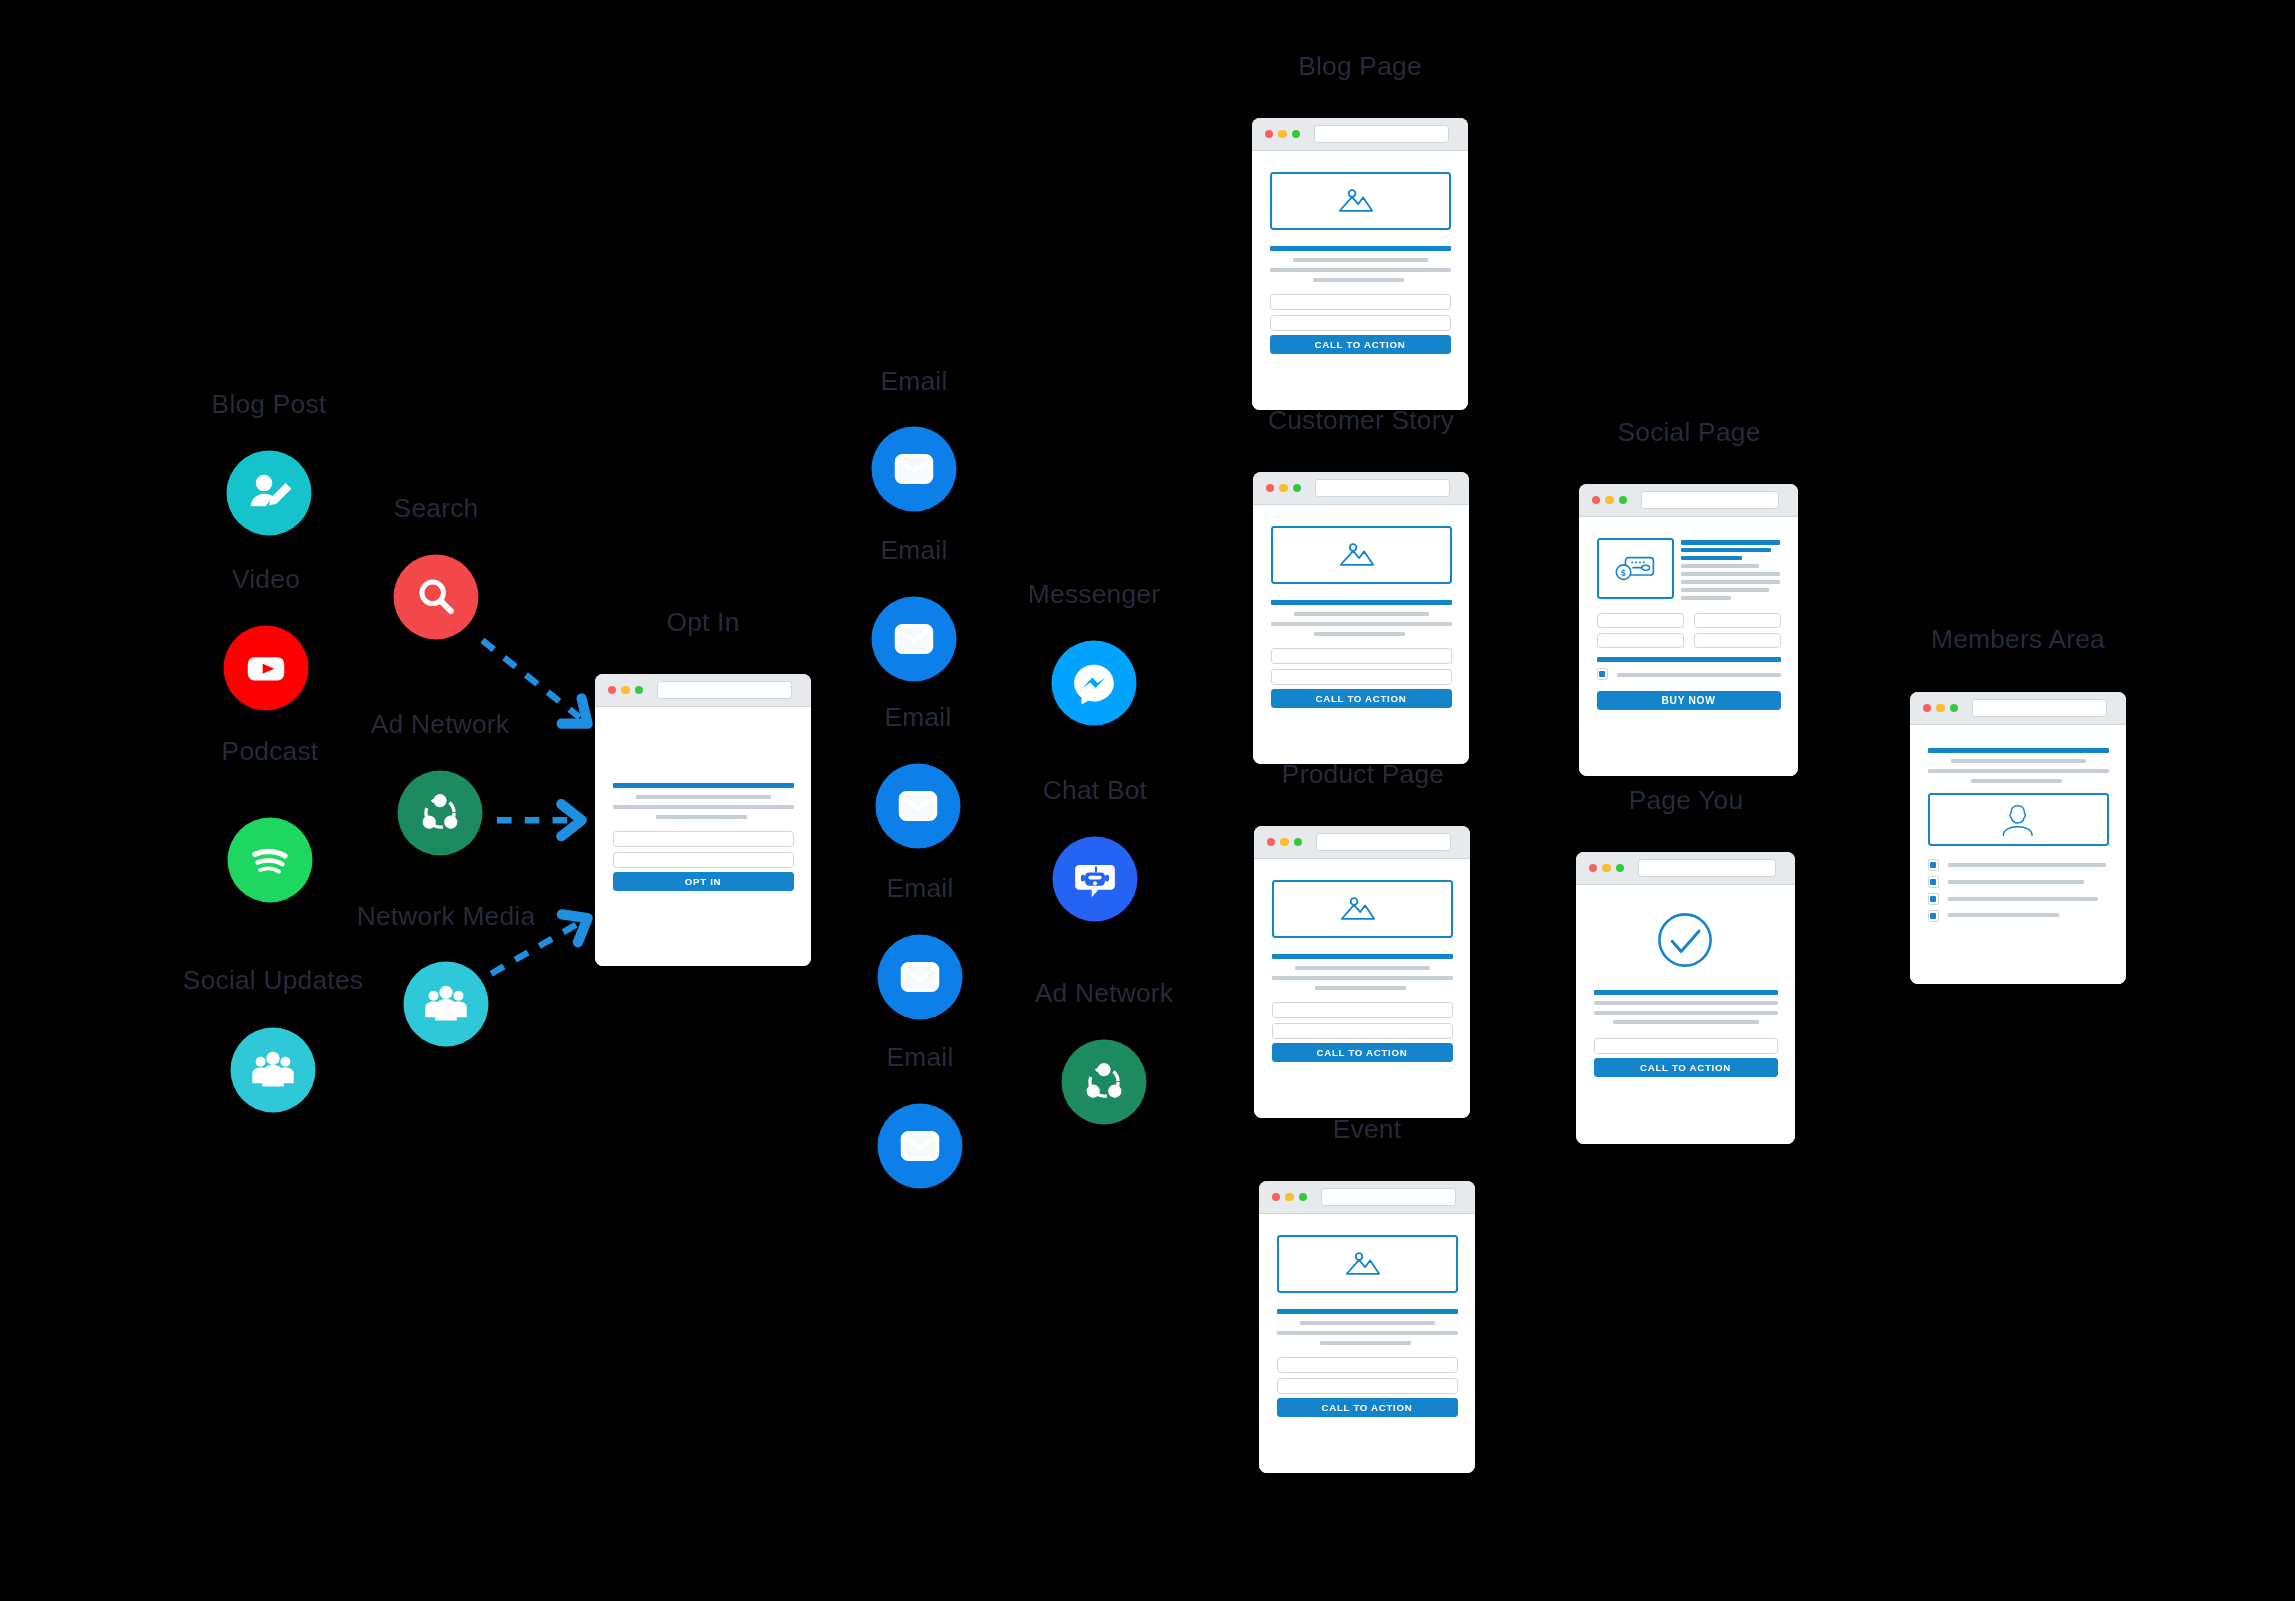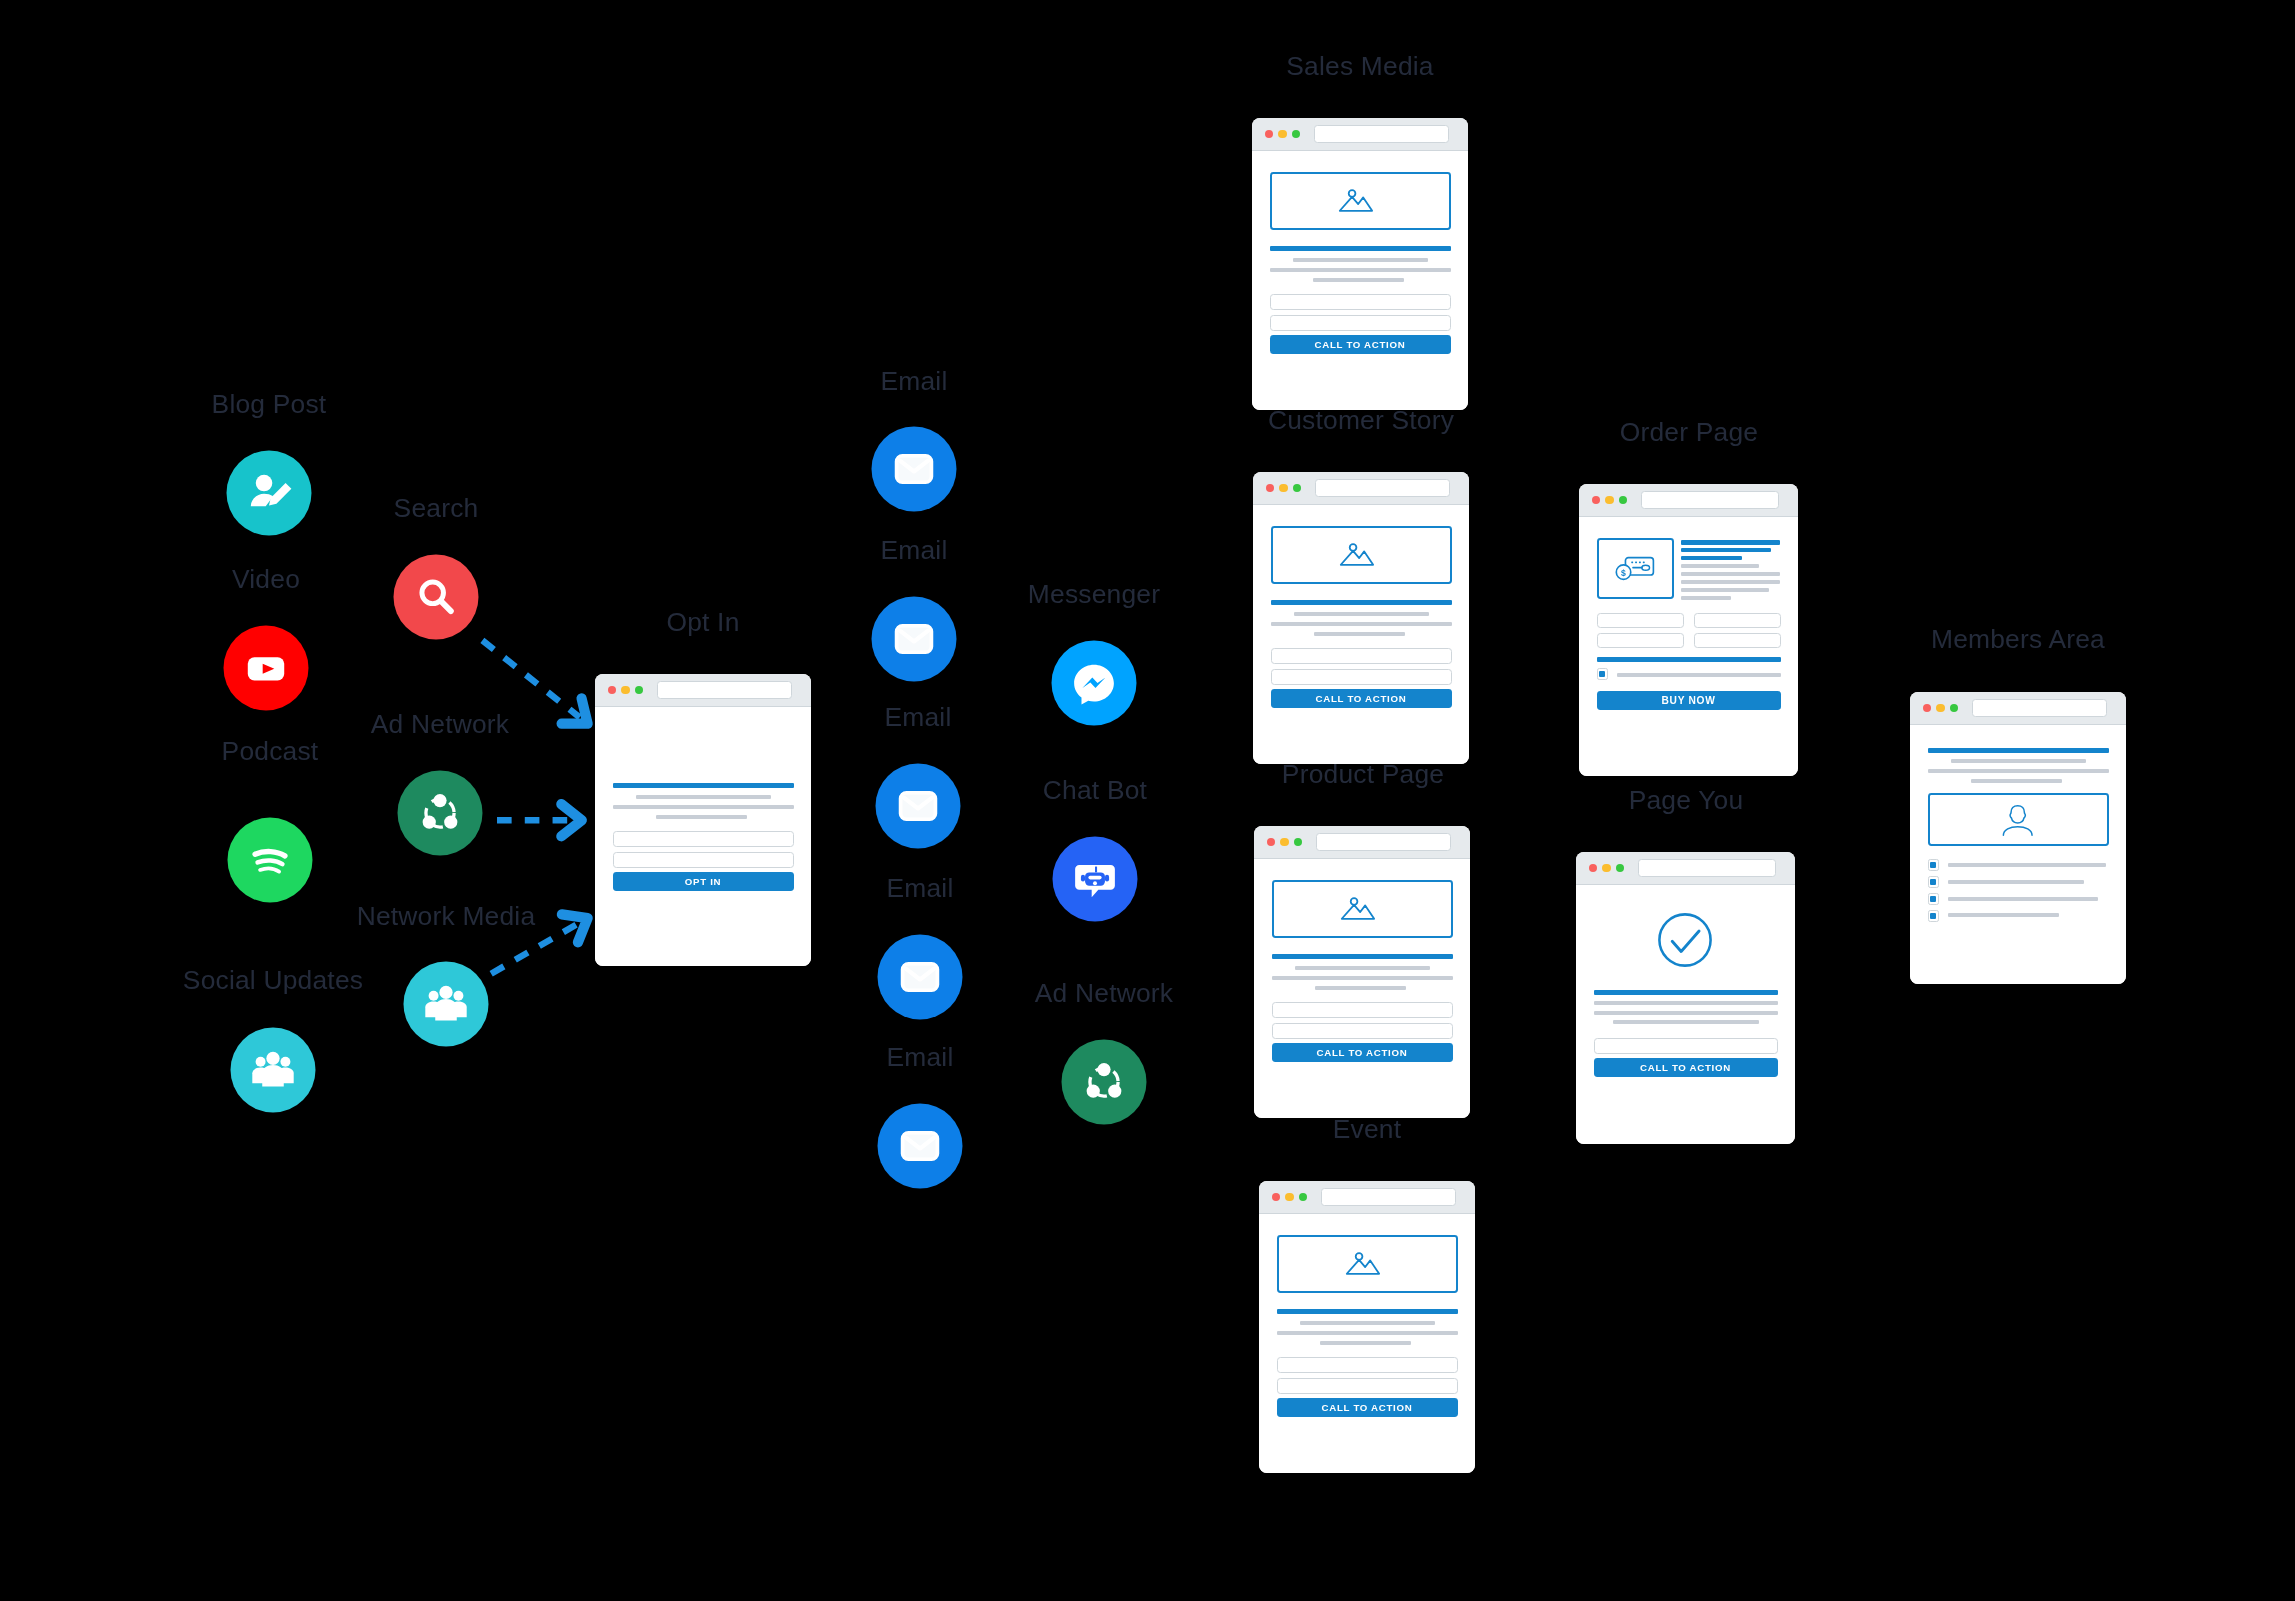--- a/index.html
+++ b/index.html
@@ -246,21 +246,21 @@
       <div class="body">
         <div class="hl" style="position: absolute; left: 17.5px; top: 76px; width: 181px; height: 4.7px;"></div>
         <div class="gl" style="position: absolute; left: 41px; top: 88px; width: 135px; height: 3.8px;"></div>
         <div class="gl" style="position: absolute; left: 17.5px; top: 98px; width: 181px; height: 3.8px;"></div>
         <div class="gl" style="position: absolute; left: 61px; top: 108px; width: 91px; height: 3.8px;"></div>
         <div class="field" style="position: absolute; left: 17.5px; top: 124px; width: 181px; height: 16px;"></div>
         <div class="field" style="position: absolute; left: 17.5px; top: 145px; width: 181px; height: 16px;"></div>
         <div class="cta" style="position: absolute; left: 17.5px; top: 165px; width: 181px; height: 19px; font-size: 9.7px;">OPT IN</div>
       </div>
     </div>
-    <div class="lbl" style="left: 1360px; top: 51px;">Sales Media</div>
+    <div class="lbl" style="left: 1360px; top: 51px;">Blog Page</div>
     <div class="browser" style="left: 1252px; top: 118px; width: 216px; height: 292px;">
       <div class="bar" style="height: 32px; padding: 0px 13px;">
         <div class="dots">
           <div class="dot d1" style="width: 8.2px; height: 8.2px;"></div>
           <div class="dot d2" style="width: 8.2px; height: 8.2px;"></div>
           <div class="dot d3" style="width: 8.2px; height: 8.2px;"></div>
         </div>
         <div class="urlbar" style="height: 16px; margin-left: 8.8px; margin-right: 5.8px;"></div>
       </div>
       <div class="body">
@@ -350,21 +350,21 @@
         </div>
         <div class="hl" style="position: absolute; left: 17.5px; top: 95px; width: 181px; height: 4.7px;"></div>
         <div class="gl" style="position: absolute; left: 41px; top: 107px; width: 135px; height: 3.8px;"></div>
         <div class="gl" style="position: absolute; left: 17.5px; top: 117px; width: 181px; height: 3.8px;"></div>
         <div class="gl" style="position: absolute; left: 61px; top: 127px; width: 91px; height: 3.8px;"></div>
         <div class="field" style="position: absolute; left: 17.5px; top: 143px; width: 181px; height: 16px;"></div>
         <div class="field" style="position: absolute; left: 17.5px; top: 164px; width: 181px; height: 16px;"></div>
         <div class="cta" style="position: absolute; left: 17.5px; top: 184px; width: 181px; height: 19px; font-size: 9.7px;">CALL TO ACTION</div>
       </div>
     </div>
-    <div class="lbl" style="left: 1689px; top: 417px;">Order Page</div>
+    <div class="lbl" style="left: 1689px; top: 417px;">Social Page</div>
     <div class="browser" style="left: 1579px; top: 484px; width: 219px; height: 292px;">
       <div class="bar" style="height: 32px; padding: 0px 13px;">
         <div class="dots">
           <div class="dot d1" style="width: 8.2px; height: 8.2px;"></div>
           <div class="dot d2" style="width: 8.2px; height: 8.2px;"></div>
           <div class="dot d3" style="width: 8.2px; height: 8.2px;"></div>
         </div>
         <div class="urlbar" style="height: 16px; margin-left: 8.8px; margin-right: 5.8px;"></div>
       </div>
       <div class="body">

